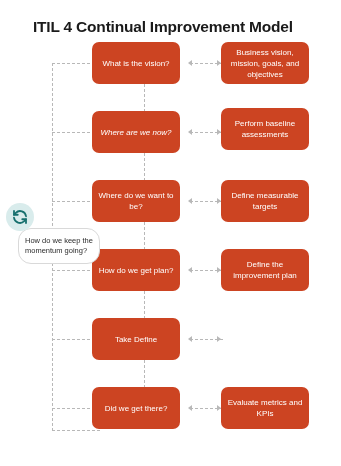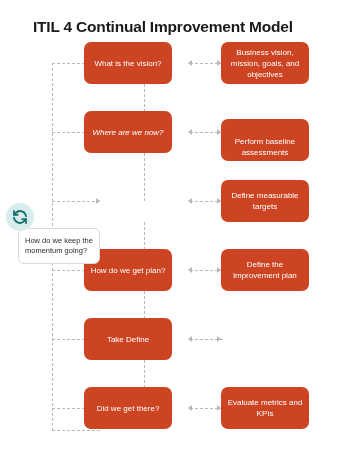--- a/index.html
+++ b/index.html
@@ -37,21 +37,21 @@
     font-size: 8px;
     line-height: 11px;
     text-align: center;
     display: flex;
     align-items: center;
     justify-content: center;
     box-sizing: border-box;
     padding: 3px 5px;
   }
   .node-left {
-    left: 84px;
+    left: 92px;
     width: 88px;
     height: 42px;
   }
   .node-right {
     left: 221px;
     width: 88px;
     height: 42px;
   }
   .node span { display: block; }
 
@@ -110,21 +110,21 @@
 
   
   .callout {
     position: absolute;
     left: 18px;
     top: 228px;
     width: 82px;
     height: 36px;
     background: #ffffff;
     border: 1px solid #d9d9d9;
-    border-radius: 6px;
+    border-radius: 13px;
     box-sizing: border-box;
     display: flex;
     align-items: center;
     padding: 0 6px;
   }
   .callout span {
     font-size: 7.5px;
     line-height: 10px;
     color: #2b2b2b;
   }
@@ -199,34 +199,37 @@
   <div class="hconnect" style="left:190px; top:408px;"></div>
   <div class="dbl-left" style="left:188px; top:405px;"></div>
   <div class="dbl-right" style="left:217px; top:405px;"></div>
 
   <div class="node node-left" style="top:42px;">
     <span>What is the vision?</span>
   </div>
   <div class="node node-left" style="top:111px;font-style:italic;">
     <span>Where are we now?</span>
   </div>
+  <div class="node node-left" style="top:180px;">
+    <span>Where do we want to be?</span>
+  </div>
   <div class="node node-left" style="top:249px;">
     <span>How do we get plan?</span>
   </div>
   <div class="node node-left" style="top:318px;">
     <span>Take Define</span>
   </div>
   <div class="node node-left" style="top:387px;">
     <span>Did we get there?</span>
   </div>
 
   <div class="node node-right" style="top:42px;">
     <span>Business vision, mission, goals, and objectives</span>
   </div>
-  <div class="node node-right" style="top:119px;align-items:flex-end;">
+  <div class="node node-right" style="top:108px;">
     <span>Perform baseline assessments</span>
   </div>
   <div class="node node-right" style="top:180px;">
     <span>Define measurable targets</span>
   </div>
   <div class="node node-right" style="top:249px;justify-content:center;">
     <span>Define the improvement plan</span>
   </div>
   <div class="node node-right" style="top:387px;">
     <span>Evaluate metrics and KPIs</span>

